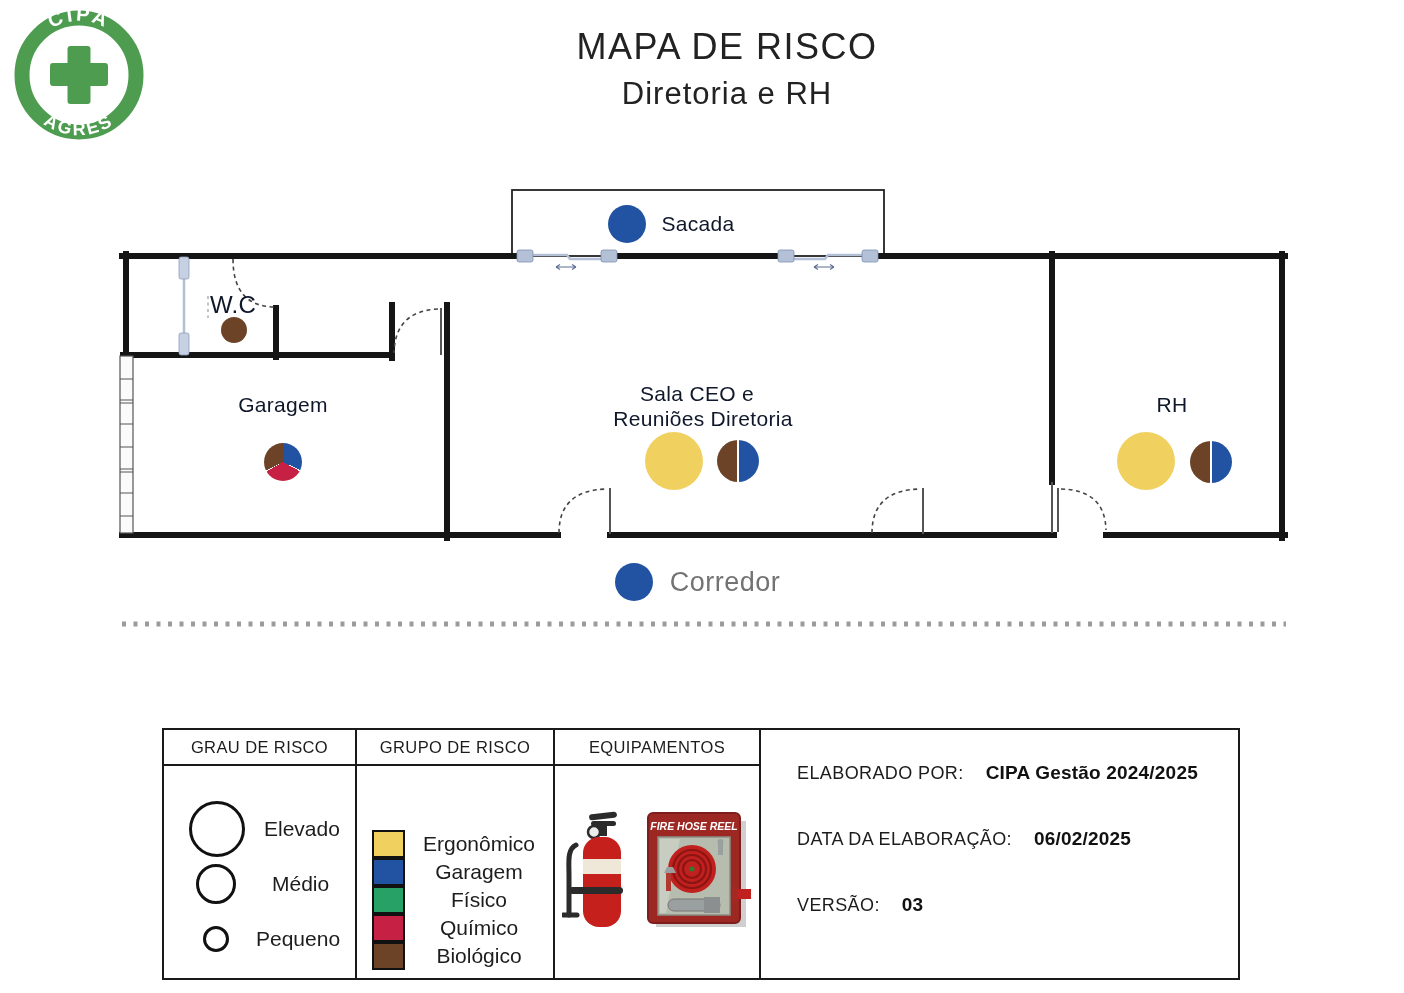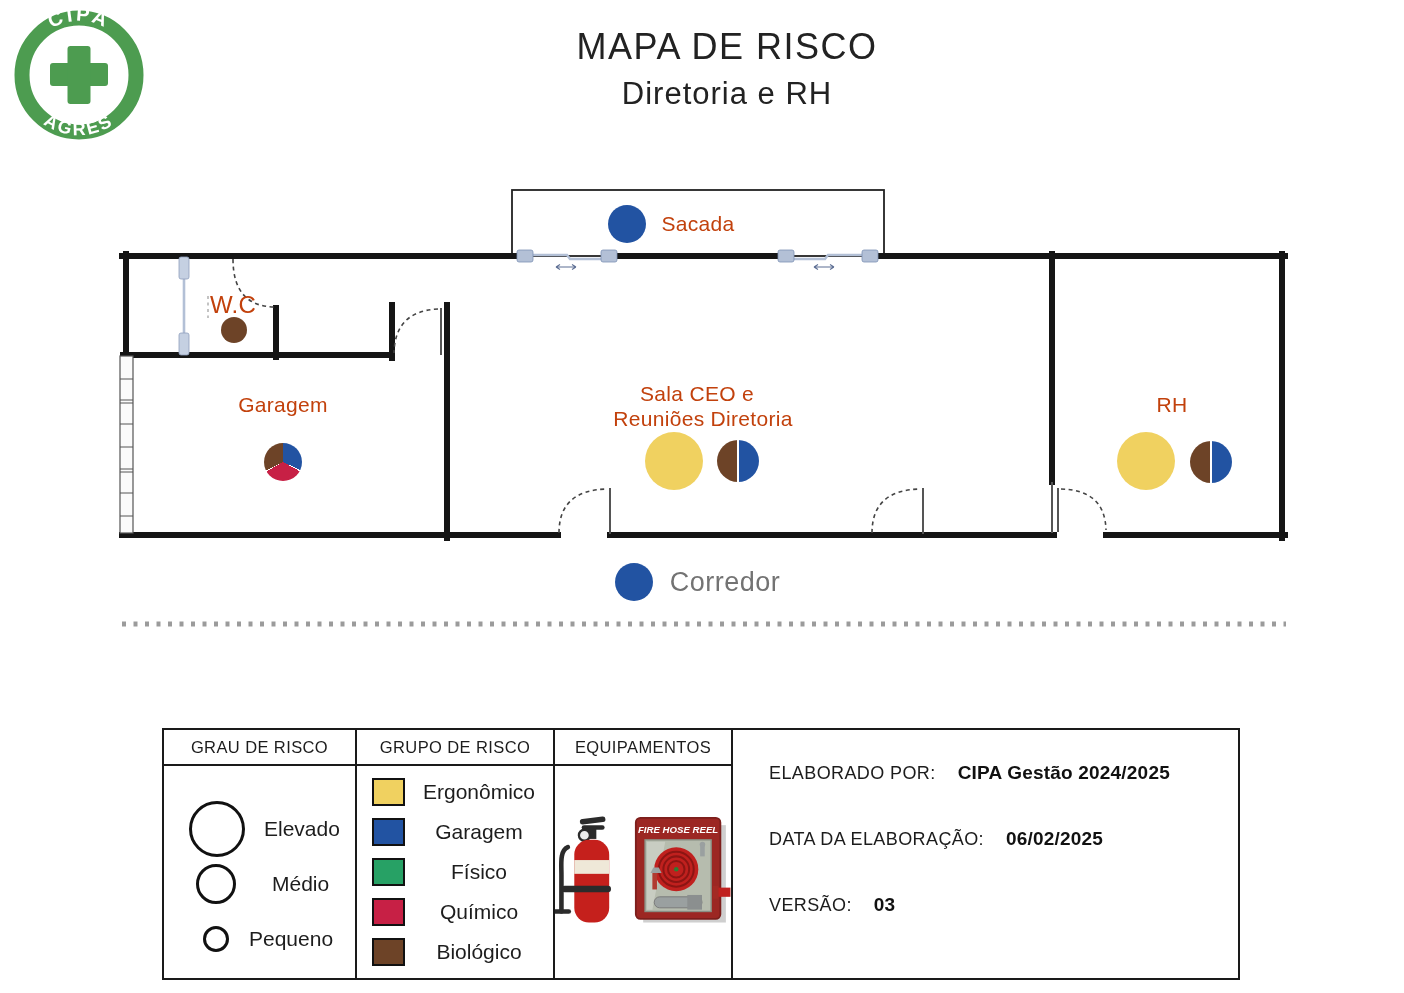--- a/index.html
+++ b/index.html
@@ -5,43 +5,43 @@
   html,body{margin:0;padding:0;background:#fff;}
   .page{position:relative;width:1404px;height:993px;background:#fff;overflow:hidden;
         font-family:"Liberation Sans",sans-serif;color:#1d1d1d;}
   .abs{position:absolute;}
   
   .title-block{position:absolute;left:50px;top:26px;width:1354px;text-align:center;}
   .title-line1{font-size:36px;font-weight:500;letter-spacing:1.5px;color:#222;text-align:center;}
   .title-line2{font-size:31px;font-weight:500;letter-spacing:1px;color:#222;margin-top:8px;}
   
   .plan-label{position:absolute;transform:translate(-50%,-50%);white-space:nowrap;
-              font-size:21px;color:#c2410c;letter-spacing:0.3px;}
+              font-size:21px;color:#0f172a;letter-spacing:0.3px;}
   .plan-label.small{font-size:24px;}
   .plan-label.gray{font-size:27px;color:#737373;letter-spacing:0.5px;}
   
   .risk{position:absolute;border-radius:50%;}
   .risk.blue{background:#2253a2;}
   .risk.brown{background:#6d4327;}
   .risk.yellow{background:#f0d160;}
   .risk.split{background:linear-gradient(90deg,#6d4327 0 47%,#fff 47% 53%,#2253a2 53% 100%);}
   .risk.pie{background:conic-gradient(from 0deg,#2253a2 1deg 115deg,#fff 115deg 119deg,
             #c72045 119deg 240deg,#fff 240deg 244deg,#6d4327 244deg 359deg,#fff 359deg 360deg);}
   
   .legend-table{position:absolute;left:162px;top:728px;width:1078px;height:252px;
                 border:2px solid #1a1a1a;box-sizing:border-box;display:flex;background:#fff;}
   .lcol{box-sizing:border-box;border-right:2px solid #1a1a1a;display:flex;flex-direction:column;}
   .lcol:last-child{border-right:none;}
-  .col-grau{width:193px;}.col-grupo{width:198px;}.col-equip{width:178px;}.col-info{flex:1;}
+  .col-grau{width:193px;}.col-grupo{width:198px;}.col-equip{width:206px;}.col-info{flex:1;}
   .col-header{height:34px;flex:0 0 34px;border-bottom:2px solid #1a1a1a;display:flex;
               align-items:center;justify-content:center;font-size:16.5px;letter-spacing:0.4px;color:#1c1c1c;}
   .col-body{position:relative;flex:1;}
   .grau-circle{position:absolute;border:3.5px solid #111;border-radius:50%;background:#fff;box-sizing:border-box;}
   .grau-label{position:absolute;transform:translate(0,-50%);font-size:21px;}
-  .grupo-body{display:flex;flex-direction:column;justify-content:center;padding:0 0;gap:12px;}
+  .grupo-body{display:flex;flex-direction:column;justify-content:flex-end;padding:8px 0;}
   .grupo-row{display:flex;align-items:center;padding-left:15px;}
   .swatch{width:33px;height:28px;border:2.5px solid #111;box-sizing:border-box;flex:0 0 33px;}
   .sw-ergonomico{background:#f0d160;}.sw-acidente{background:#2253a2;}.sw-fisico{background:#27a165;}
   .sw-quimico{background:#c72045;}.sw-biologico{background:#6d4327;}
   .grupo-label{flex:1;text-align:center;font-size:21px;}
   .equip-body{display:flex;align-items:center;justify-content:center;gap:18px;}
   .info-body{display:flex;flex-direction:column;padding:32px 10px 0 36px;text-align:center;}
   .info-row{display:flex;align-items:baseline;margin-bottom:44px;}
   .info-label{font-size:18px;letter-spacing:0.4px;color:#1c1c1c;}
   .info-value{font-size:19px;font-weight:700;margin-left:22px;letter-spacing:0.2px;color:#111;}
@@ -155,21 +155,21 @@
   <div class="legend-table">
 
     <div class="lcol col-grau">
       <div class="col-header">GRAU DE RISCO</div>
       <div class="col-body">
         <div class="grau-circle" style="left:25px;top:35px;width:56px;height:56px"></div>
         <div class="grau-label" style="left:100px;top:63px">Elevado</div>
         <div class="grau-circle" style="left:32px;top:98px;width:40px;height:40px"></div>
         <div class="grau-label" style="left:108px;top:118px">Médio</div>
         <div class="grau-circle" style="left:39px;top:160px;width:26px;height:26px"></div>
-        <div class="grau-label" style="left:85px;top:173px">Pequeno</div>
+        <div class="grau-label" style="left:92px;top:173px">Pequeno</div>
       </div>
     </div>
 
     <div class="lcol col-grupo">
       <div class="col-header">GRUPO DE RISCO</div>
       <div class="col-body grupo-body">
         <div class="grupo-row">
           <span class="swatch sw-ergonomico"></span>
           <span class="grupo-label">Ergonômico</span>
         </div>

